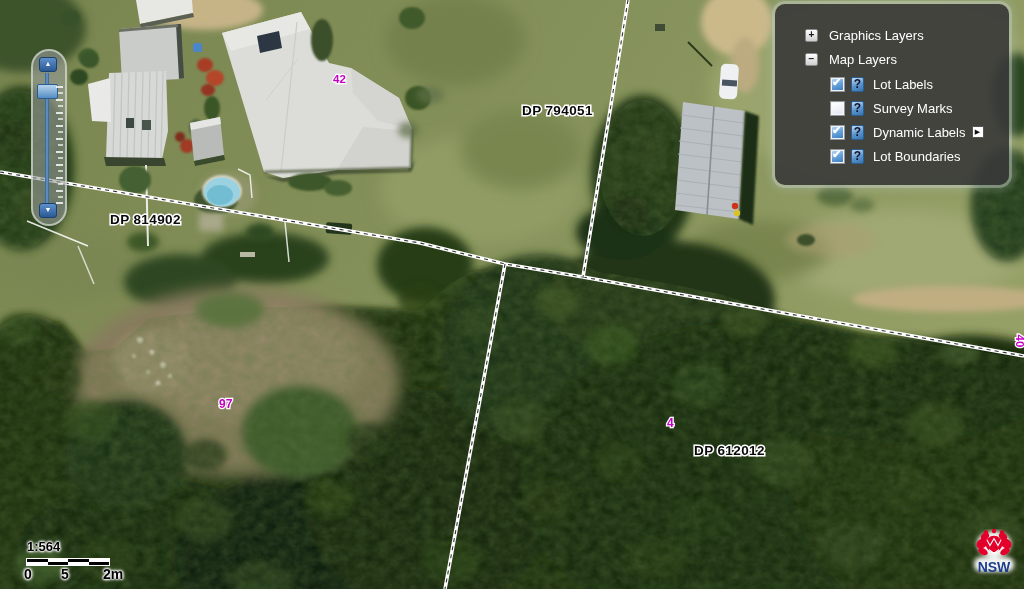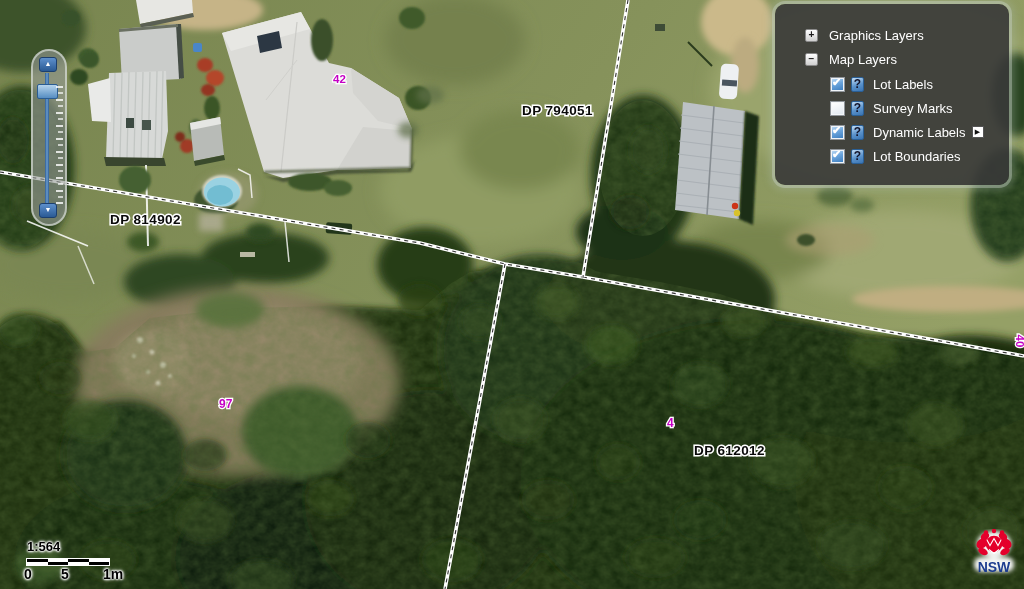--- a/index.html
+++ b/index.html
@@ -438,21 +438,21 @@
 </div>
 
 <div id="ratio" class="halo">1:564</div>
 
 <div id="sbar"><div style="background:#000"></div><div style="background:#fff"></div><div style="background:#000"></div><div style="background:#fff"></div><div style="background:#fff"></div><div style="background:#000"></div><div style="background:#fff"></div><div style="background:#000"></div></div>
 
 <div id="s0" class="halo">0</div>
 
 <div id="s5" class="halo">5</div>
 
-<div id="s10" class="halo">1m</div>
+<div id="s10" class="halo">2m</div>
 
 <svg id="nsw" width="50" height="50" viewBox="0 0 50 50">
 <defs>
         <filter id="nb" x="-60%" y="-60%" width="220%" height="220%">
           <feGaussianBlur stdDeviation="2.2"></feGaussianBlur>
         </filter>
       </defs>
 
 <g filter="url(#nb)">
         <ellipse cx="25" cy="15" rx="17" ry="13" fill="#ffffff" opacity="0.95"></ellipse>

